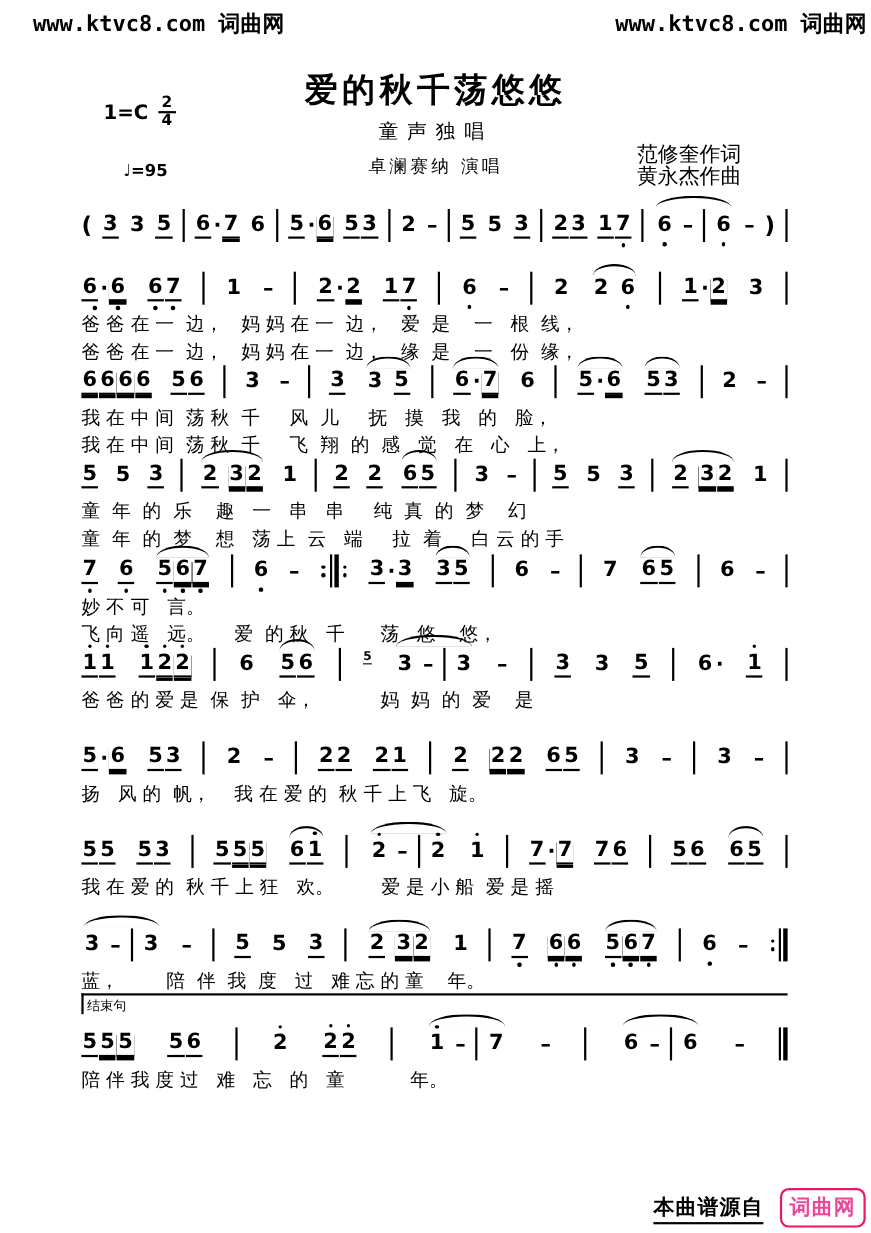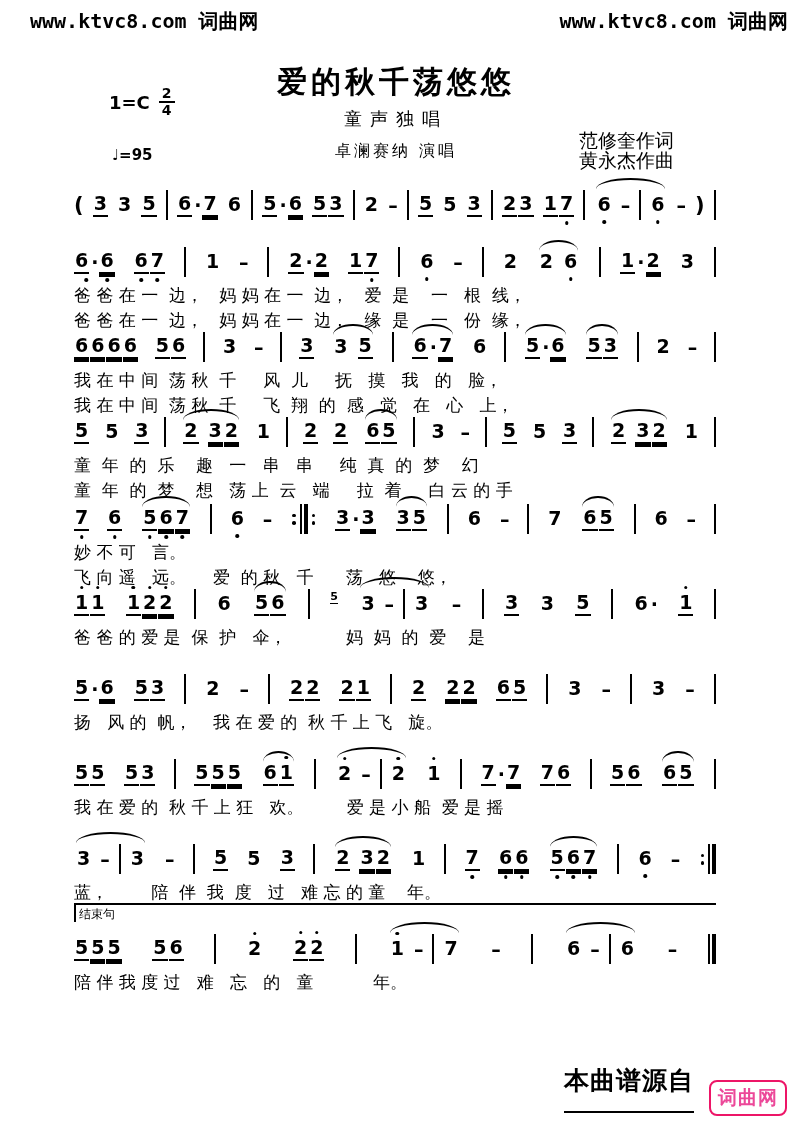--- a/index.html
+++ b/index.html
@@ -6,21 +6,21 @@
   body{width:792px;height:1121px;position:relative;background:#fff;color:#000;
        font-family:"DejaVu Sans",sans-serif;overflow:hidden;}
 
   
   .wm{position:absolute;top:8px;font-family:"DejaVu Sans Mono",monospace;
       font-size:20px;font-weight:700;letter-spacing:0;margin-left:24px;}
   .wm-left{left:6px;} .wm-right{right:4px;}
 
   
   .keysig{position:absolute;left:94px;top:86px;font-size:18px;font-weight:700;
-          display:flex;align-items:center;margin-left:15px;}
+          display:flex;align-items:center;}
   .frac{display:inline-flex;flex-direction:column;align-items:center;
         margin-left:9px;font-size:14px;line-height:1.1;font-weight:700;}
   .frac .n{border-bottom:2px solid #000;padding:0 3px;}
   .tempo{position:absolute;left:112px;top:146px;font-size:15px;font-weight:700;}
   .title{position:absolute;left:0;right:0;top:62px;text-align:center;
          font-size:30px;font-weight:700;letter-spacing:4px;}
   .subtitle{position:absolute;left:0;right:0;top:107px;text-align:center;
             font-size:18px;letter-spacing:8px;}
   .performer{position:absolute;left:0;right:0;top:141px;text-align:center;
              font-size:16px;letter-spacing:3px;}
@@ -54,22 +54,22 @@
   .thick{width:4px;}
   .bargrp{display:inline-flex;align-items:center;gap:2px;}
   .rdots{display:inline-flex;flex-direction:column;gap:4px;margin:0 2px;}
   .rdots i{width:3.5px;height:3.5px;border-radius:50%;background:#000;}
 
   .ending-bracket{position:absolute;left:74px;right:76px;top:903px;height:16px;
                   border-top:2px solid #000;border-left:2px solid #000;
                   font-size:12px;padding:1px 0 0 3px;}
 
   
-  .footer-src{position:absolute;right:98px;bottom:8px;font-size:25px;font-weight:700;
-              border-bottom:2px solid #000;padding-bottom:14px;letter-spacing:1px;}
+  .footer-src{position:absolute;right:98px;bottom:8px;font-size:19px;font-weight:700;
+              border-bottom:2px solid #000;padding-bottom:0;letter-spacing:1px;}
   .footer-brand{position:absolute;right:5px;bottom:5px;font-size:19px;font-weight:700;
                 padding:3px 7px;border:2px solid;border-radius:8px;letter-spacing:1px;}
 </style>
 </head>
 <body>
 
 <div class="wm wm-left">www.ktvc8.com 词曲网</div>
 <div class="wm wm-right">www.ktvc8.com 词曲网</div>
 
 <div class="keysig">

